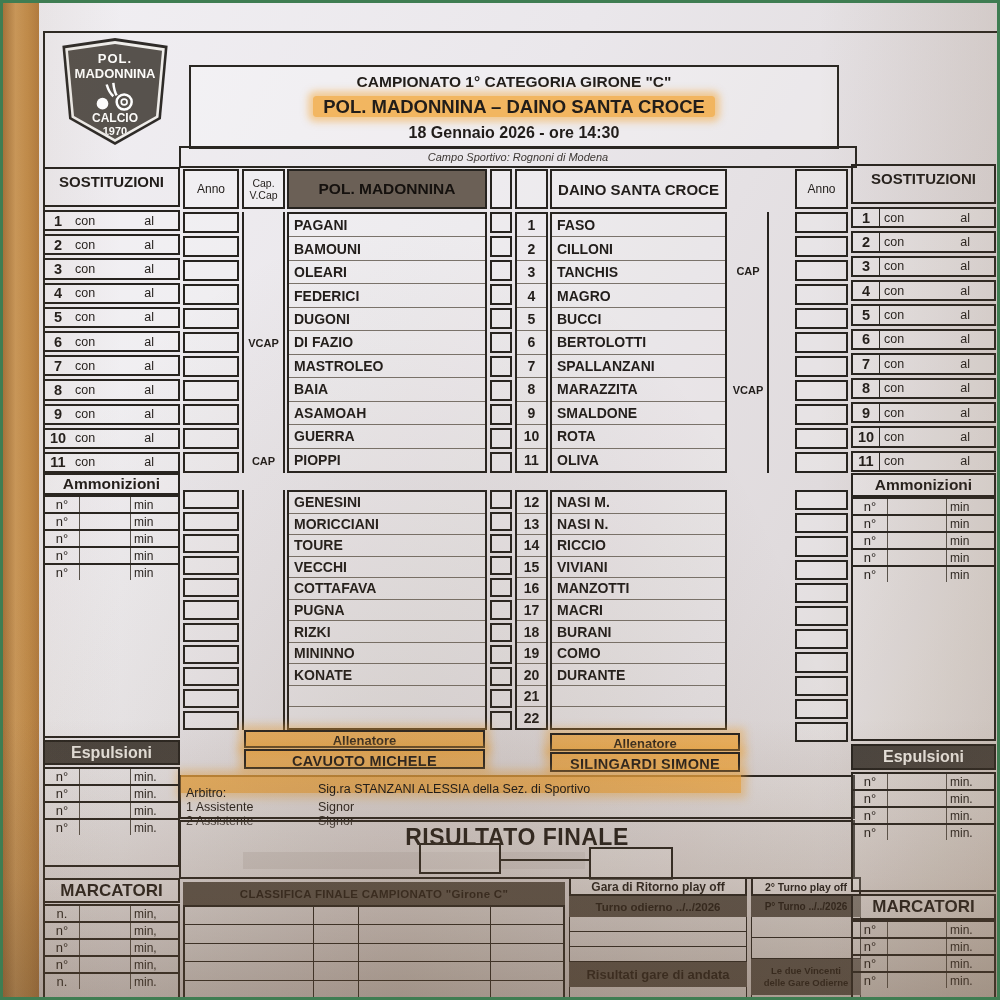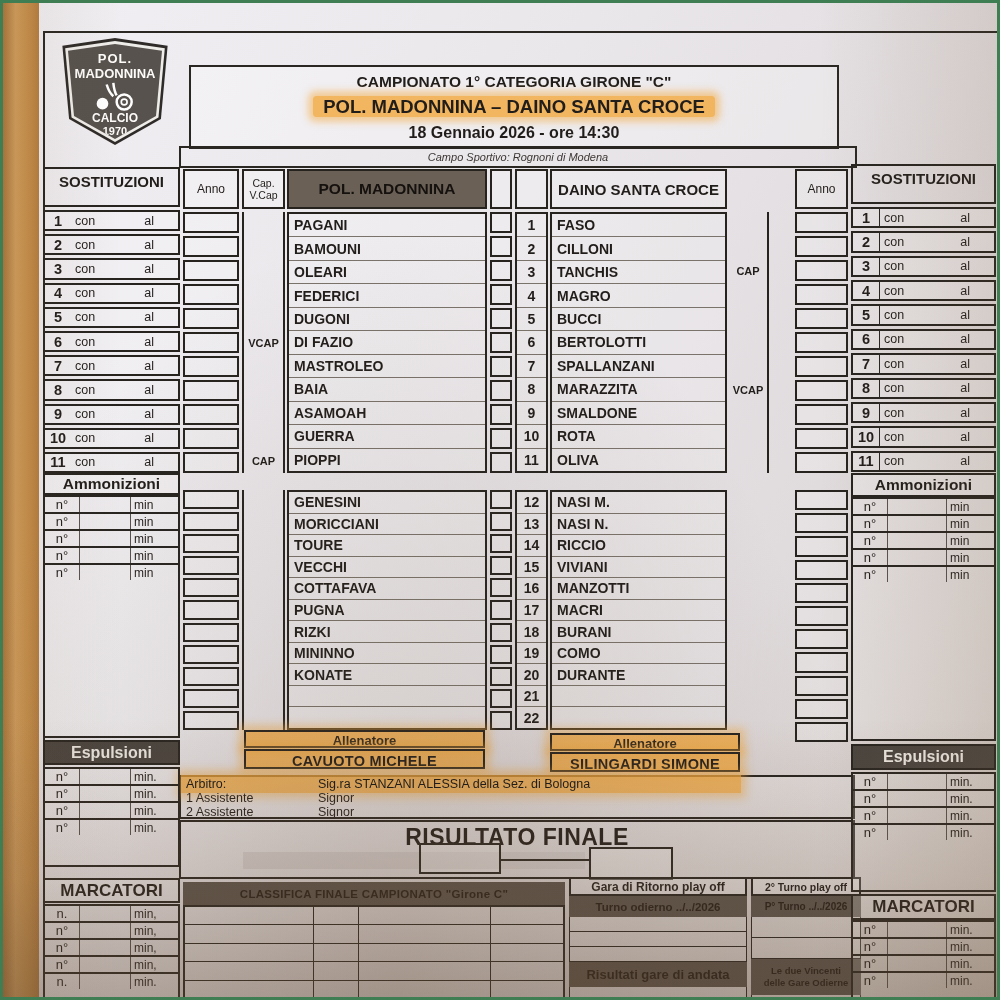--- a/index.html
+++ b/index.html
@@ -446,22 +446,22 @@
     <div class="nm hl-fill">CAVUOTO MICHELE</div>
   </div>
   <div class="coach abs" style="left:547px;top:730px;width:190px;height:41px;">
     <div class="lab hl-fill">Allenatore</div>
     <div class="nm hl-fill">SILINGARDI SIMONE</div>
   </div>
 
   <div class="officials abs" style="left:176px;top:772px;width:676px;height:44px;">
     <div>
       <div class="abs hl-fill" style="left:0;top:-2px;width:560px;height:18px;z-index:0;"></div>
-      <span class="lab" style="position:relative;z-index:1;">Arbitro:</span>
-      <span style="position:relative;z-index:1;">Sig.ra STANZANI ALESSIA della Sez. di Bologna</span>
+      <span class="lab" style="position:relative;z-index:1;margin-top:9px;">Arbitro:</span>
+      <span style="position:relative;z-index:1;">Sig.ra STANZANI ALESSIA della Sez. di Sportivo</span>
     </div>
     <div>
       <span class="lab">1 Assistente</span>
       <span>Signor</span>
     </div>
     <div>
       <span class="lab">2 Assistente</span>
       <span>Signor</span>
     </div>
   </div>

